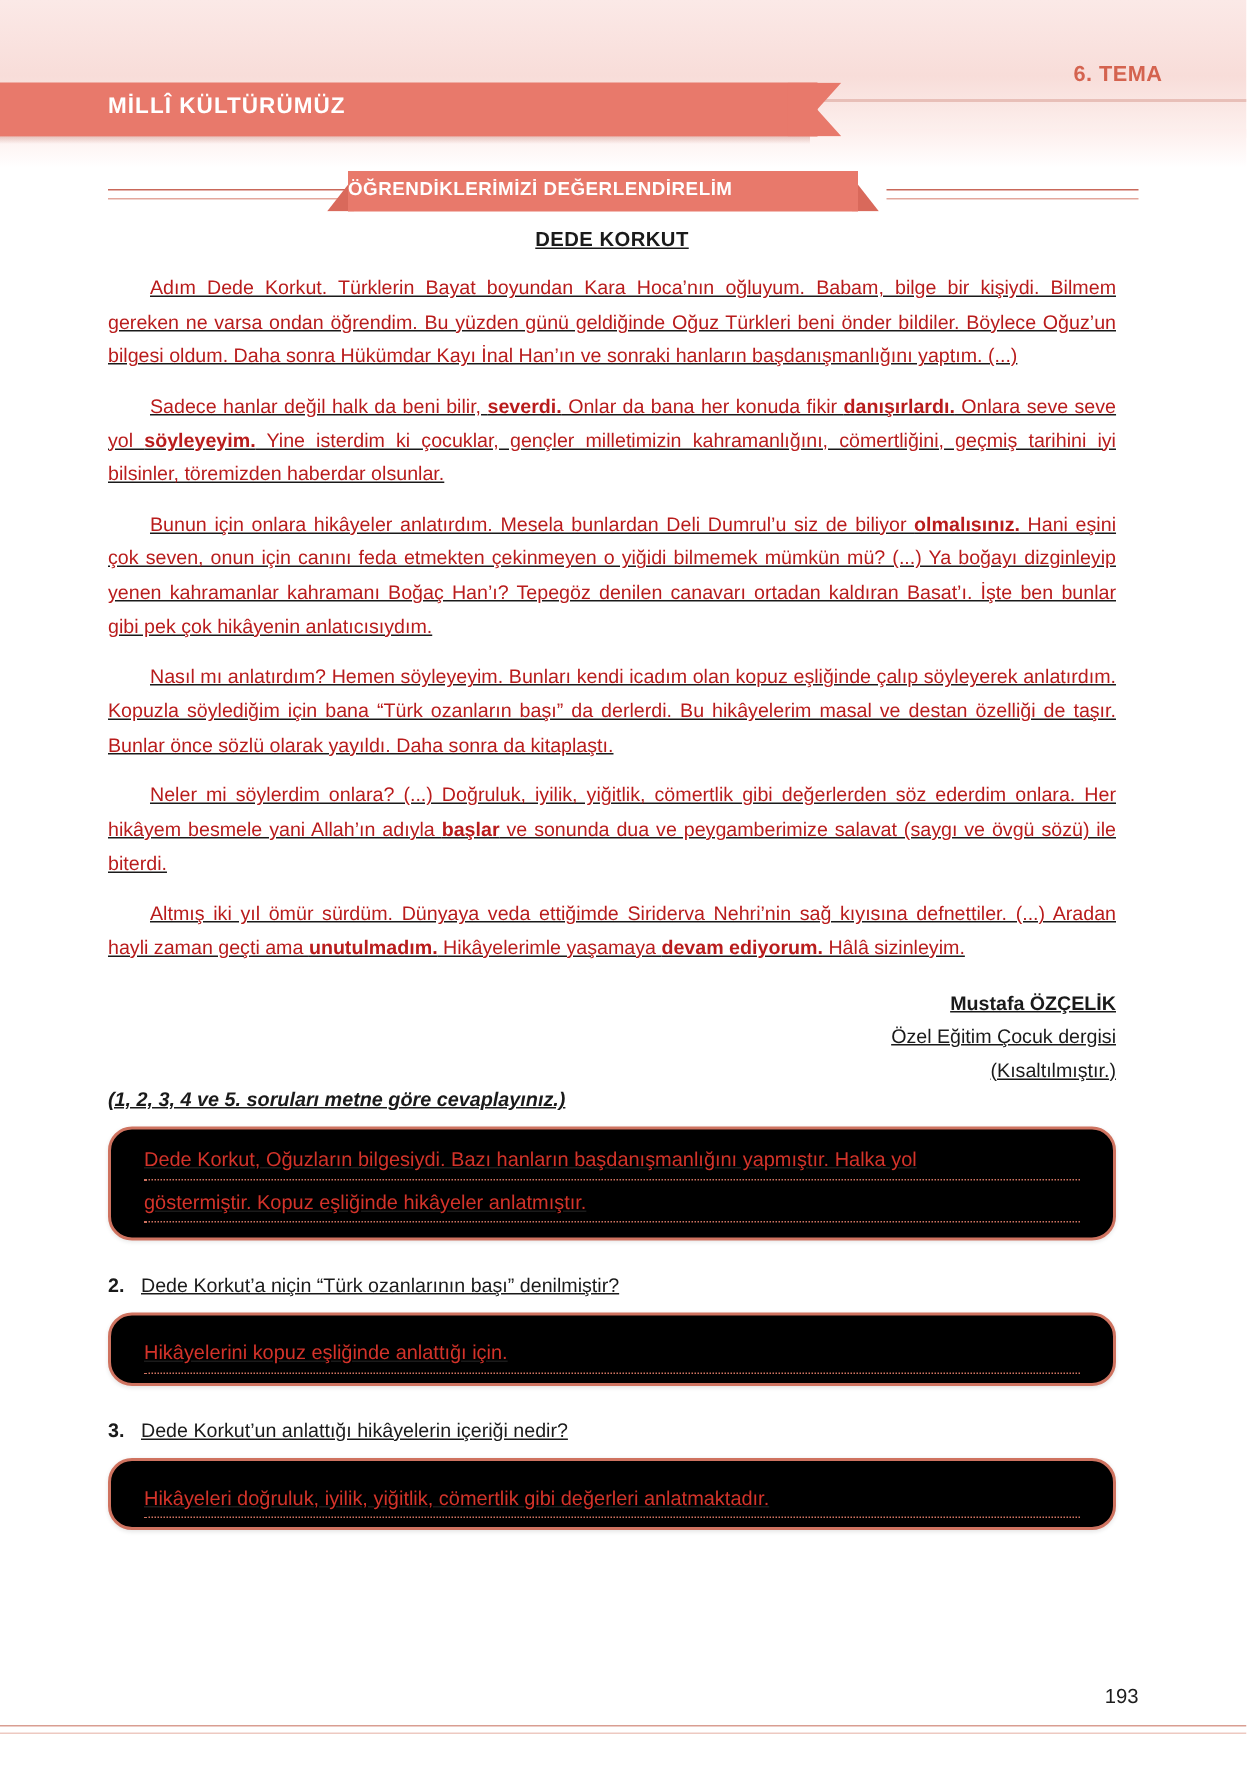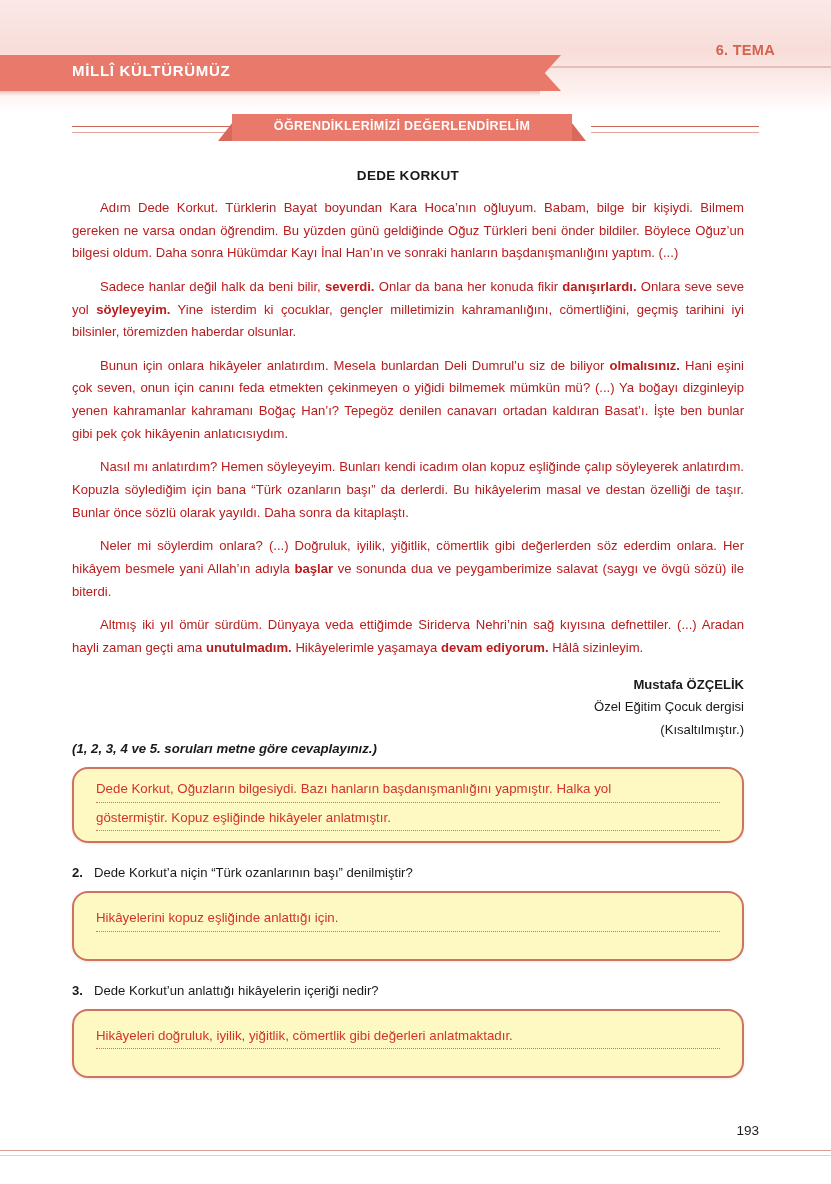--- a/index.html
+++ b/index.html
@@ -144,34 +144,34 @@
     width: 18px;
     height: 23px;
     background: #d9695b;
     clip-path: polygon(0 0, 0 100%, 100% 100%);
   }
   .banner-text {
     position: absolute;
     top: 5px;
     left: 232px;
     width: 340px;
-    text-align: center;
     font-size: 12.5px;
     font-weight: bold;
     letter-spacing: .35px;
     color: #ffffff;
     z-index: 3;
   }
 
   
   .content {
     position: absolute;
-    top: 168px;
+    top: 152px;
     left: 72px;
     width: 672px;
+    text-decoration: underline;
   }
   .text-title {
     text-align: center;
     font-size: 13.5px;
     font-weight: bold;
     letter-spacing: .3px;
     margin: 0 0 14px 0;
   }
   p.body {
     margin: 0 0 11px 0;
@@ -208,35 +208,35 @@
     font-weight: bold;
     display: inline-block;
     width: 22px;
     margin-left: -22px;
   }
 
   .answer-box {
     margin-top: 11px;
     border: 2px solid #cf7360;
     border-radius: 16px;
-    background: #fef9c3;
+    background: #000000;
     padding: 9px 22px 10px 22px;
     box-shadow: 0 1px 3px rgba(0,0,0,.10);
   }
   .answer-line {
     font-size: 13.3px;
     color: #d4332a;
     line-height: 1.62;
     border-bottom: 1.4px dotted #cf7360;
     padding-bottom: 2px;
     white-space: nowrap;
     overflow: hidden;
   }
   .answer-line + .answer-line { margin-top: 4px; }
-  .answer-box.tall { padding-top: 14px; padding-bottom: 27px; }
+  .answer-box.tall { padding-top: 14px; padding-bottom: 6px; }
 
   
   .page-footer {
     position: absolute;
     left: 0;
     bottom: 28px;
     width: 831px;
   }
   .page-number {
     position: absolute;

